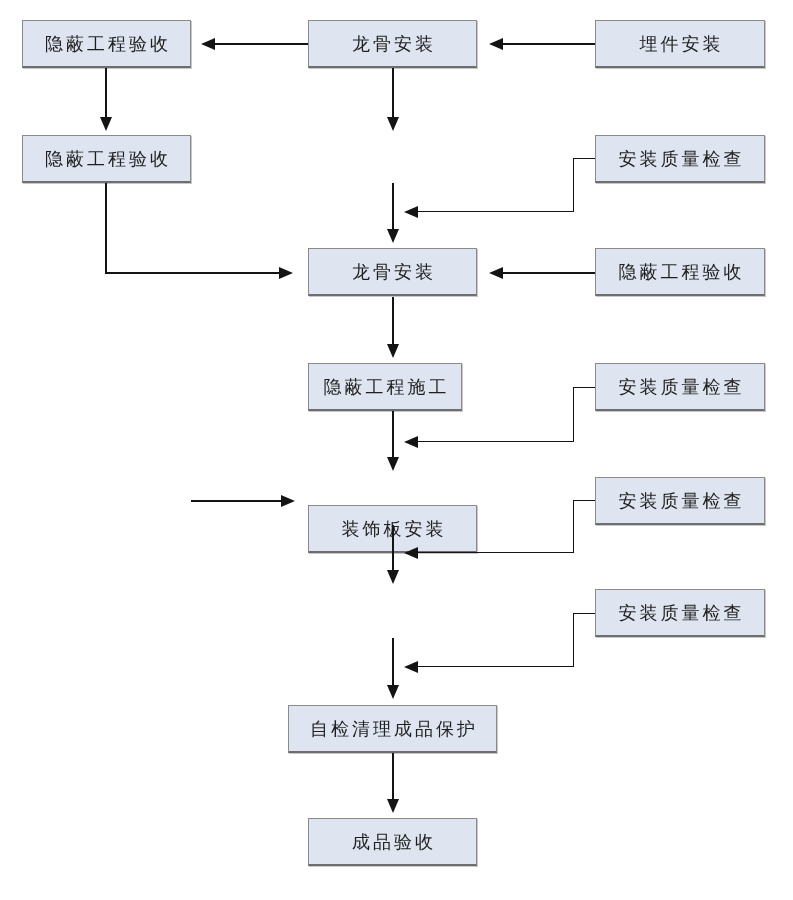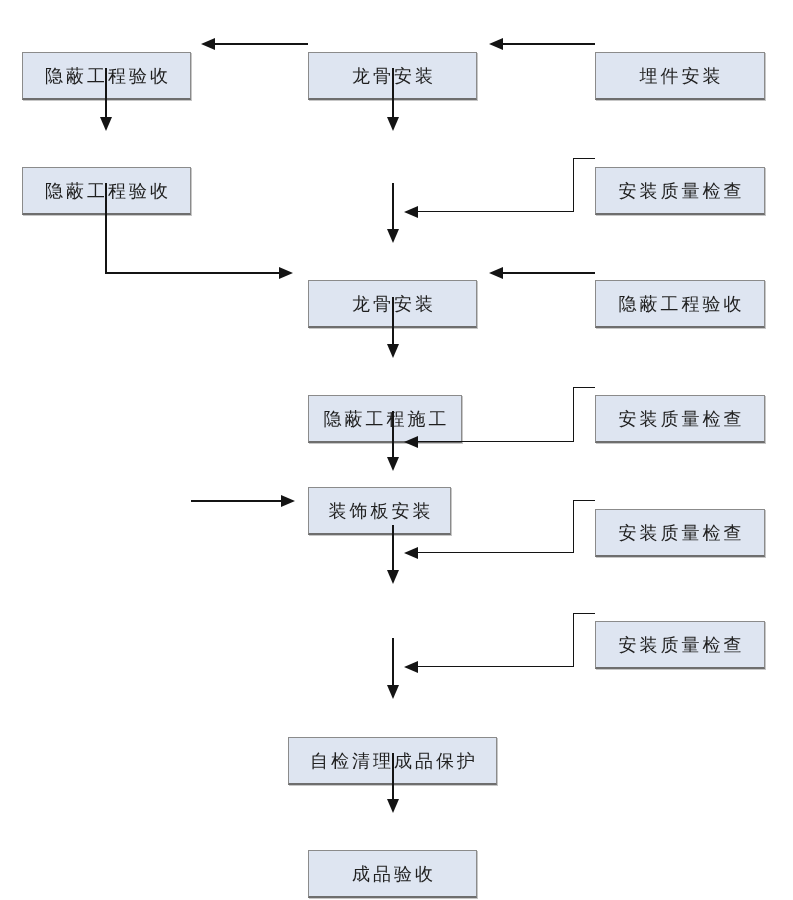--- a/index.html
+++ b/index.html
@@ -7,21 +7,21 @@
   .canvas {
     position:relative; width:793px; height:900px; background:#ffffff;
     font-family:"Liberation Sans", sans-serif; overflow:hidden;
   }
   .node {
     position:absolute; height:48px; box-sizing:border-box;
     background:#dee5f1;
     border:1px solid #8b8b8b;
     border-bottom:2px solid #6e6e6e;
     box-shadow:1px 1px 0 rgba(130,130,130,0.45);
-    display:flex; align-items:center; justify-content:center;margin-top:32px;
+    display:flex; align-items:center; justify-content:center;
   }
   .node .lbl {
     font-size:18px; letter-spacing:3px; color:#1f1f1f; white-space:nowrap;
     text-indent:3px; 
   }
   .line { position:absolute; background:#141414; }
   .ah { position:absolute; width:0; height:0; }
   .ah-down  { border-left:6px solid transparent; border-right:6px solid transparent; border-top:14px solid #141414; }
   .ah-left  { border-top:6px solid transparent; border-bottom:6px solid transparent; border-right:14px solid #141414; }
   .ah-right { border-top:6px solid transparent; border-bottom:6px solid transparent; border-left:14px solid #141414; }
@@ -55,21 +55,21 @@
       <span class="lbl">隐蔽工程验收</span>
     </div>
 
   <div class="node" style="left:308px;top:363px;width:154px">
       <span class="lbl">隐蔽工程施工</span>
     </div>
   <div class="node" style="left:595px;top:363px;width:170px">
       <span class="lbl">安装质量检查</span>
     </div>
 
-  <div class="node" style="left:308px;top:455px;width:143px">
+  <div class="node" style="left:308px;top:505px;width:169px">
       <span class="lbl">装饰板安装</span>
     </div>
   <div class="node" style="left:595px;top:477px;width:170px">
       <span class="lbl">安装质量检查</span>
     </div>
 
   <div class="node" style="left:595px;top:589px;width:170px">
       <span class="lbl">安装质量检查</span>
     </div>
 

